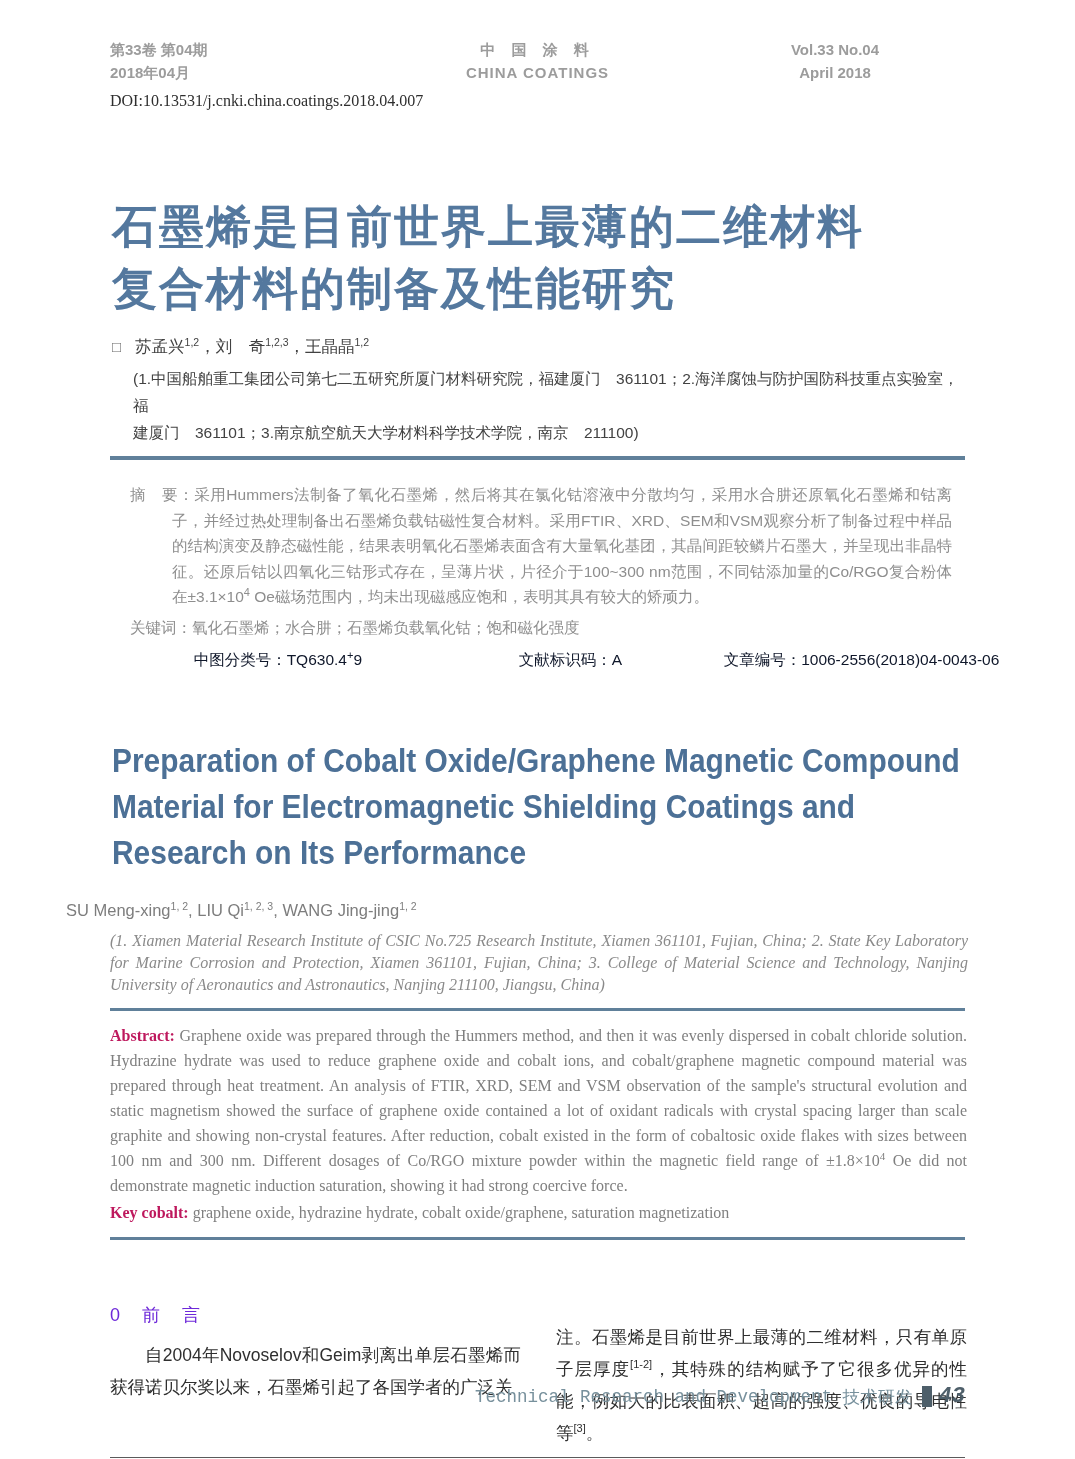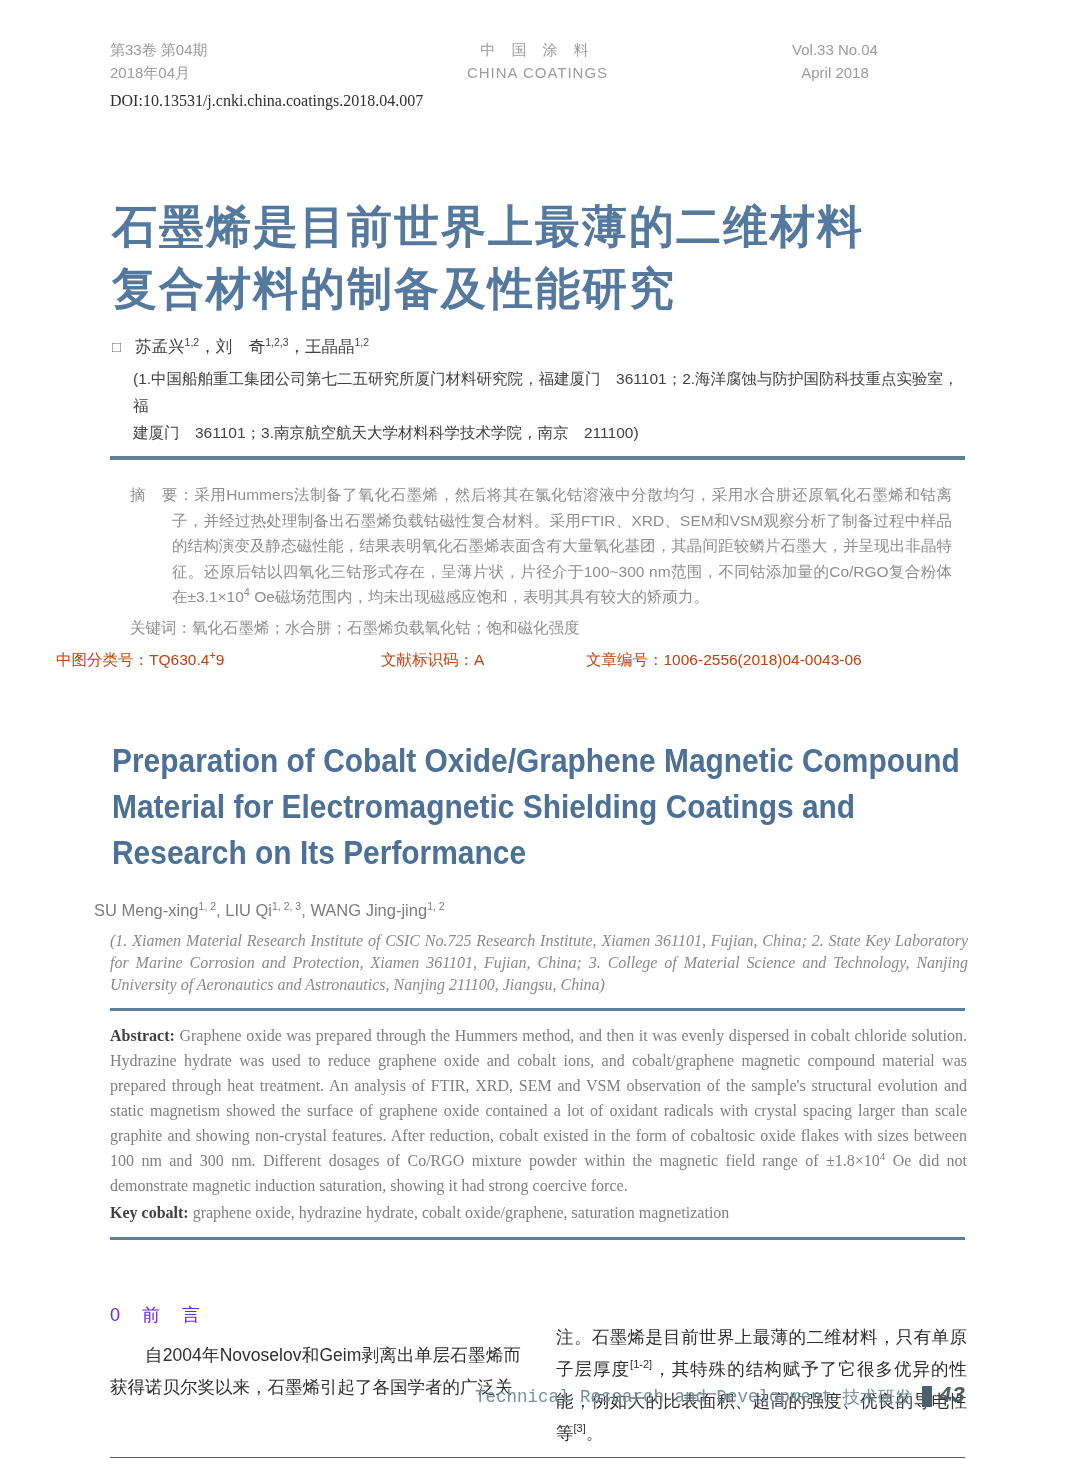--- a/index.html
+++ b/index.html
@@ -8,21 +8,21 @@
     position:relative;
     width:1075px; height:1459px;
     background:#ffffff;
     margin:0 auto;
     font-family:"Liberation Sans", sans-serif;
     color:#333;
     overflow:hidden;
   }
 
   
-  .jheader { display:flex; justify-content:space-between; padding:38px 110px 0 110px; color:#9c9c9c; font-size:15px; line-height:23px; }
+  .jheader { display:flex; justify-content:space-between; padding:38px 110px 0 110px; color:#9c9c9c; font-size:15px; line-height:23px;font-weight:bold; }
   .jheader .col-left { text-align:left; width:260px; }
   .jheader .col-center { text-align:center; flex:1; }
   .jheader .col-center .cn { letter-spacing:6px; }
   .jheader .col-center .en { letter-spacing:1px; }
   .jheader .col-right { text-align:center; width:260px; }
   .doi-line { margin:8px 0 0 110px; font-family:"Liberation Serif", serif; font-size:16px; color:#2e2e2e; }
 
   
   .title-cn { margin:86px 110px 0 112px; font-size:45px; font-weight:bold; color:#54789e; line-height:62px; letter-spacing:2px; }
   .authors-cn { margin:16px 0 0 112px; font-size:16.5px; color:#424242; }
@@ -30,32 +30,32 @@
   .authors-cn sup, .authors-en sup, .rich sup, .clc sup { font-size:10.5px; vertical-align:super; line-height:0; }
   .affil-cn { margin:7px 0 0 133px; font-size:15.5px; color:#424242; line-height:27px; width:830px; }
 
   .rule-blue-thick { margin:10px 0 0 110px; width:855px; height:4px; background:#60809a; }
   .rule-blue { margin:12px 0 0 110px; width:855px; height:3px; background:#60809a; }
   .rule-thin { margin:8px 0 0 110px; width:855px; height:1px; background:#5a5a5a; }
 
   
   .abs-cn { margin:22px 0 0 130px; width:822px; font-size:15.5px; color:#8e8e8e; line-height:25.5px; text-align:justify; padding-left:42px; text-indent:-42px; }
   .kw-cn { margin:5px 0 0 130px; font-size:15.5px; color:#8e8e8e; line-height:25px; }
-  .class-row { margin:10px 0 0 56px; font-size:15.5px; color:#c2410c; display:flex; }
+  .class-row { margin:10px 0 0 118px; font-size:15.5px; color:#0f172a; display:flex;justify-content:center; }
   .class-row .c1 { width:325px; }
   .class-row .c2 { width:205px; }
 
   
   .title-en { margin:66px 0 0 112px; font-size:34px; font-weight:bold; color:#4c7096; line-height:46px; transform:scaleX(0.88); transform-origin:left top; white-space:nowrap; }
-  .authors-en { margin:26px 0 0 94px; font-size:16.5px; color:#7d7d7d; }
+  .authors-en { margin:26px 0 0 66px; font-size:16.5px; color:#7d7d7d; }
   .affil-en { margin:10px 0 0 110px; width:858px; font-family:"Liberation Serif", serif; font-style:italic; font-size:16px; color:#8a8a8a; line-height:22px; text-align:justify; }
 
   
   .abs-en { margin:12px 0 0 110px; width:857px; font-family:"Liberation Serif", serif; font-size:16px; color:#7f7f7f; line-height:25px; text-align:justify; }
-  .abs-en .lbl, .kw-en .lbl { font-weight:bold; color:#404040; }
+  .abs-en .lbl, .kw-en .lbl { font-weight:bold; color:#be185d; }
   .kw-en { margin:2px 0 0 110px; width:857px; font-family:"Liberation Serif", serif; font-size:16px; color:#7f7f7f; line-height:25px; }
 
   
   .intro { display:flex; margin:60px 0 0 110px; width:857px; }
   .intro .col { width:411px; }
   .intro .gap { width:35px; }
   .sec-heading { font-size:18px; color:#6d28d9; letter-spacing:2px; line-height:30px; }
   .para { margin-top:9px; font-size:17.5px; color:#2f2f2f; line-height:32px; text-align:justify; }
   .para.indent { text-indent:2em; }
   .col-right-body { padding-top:12px; }

